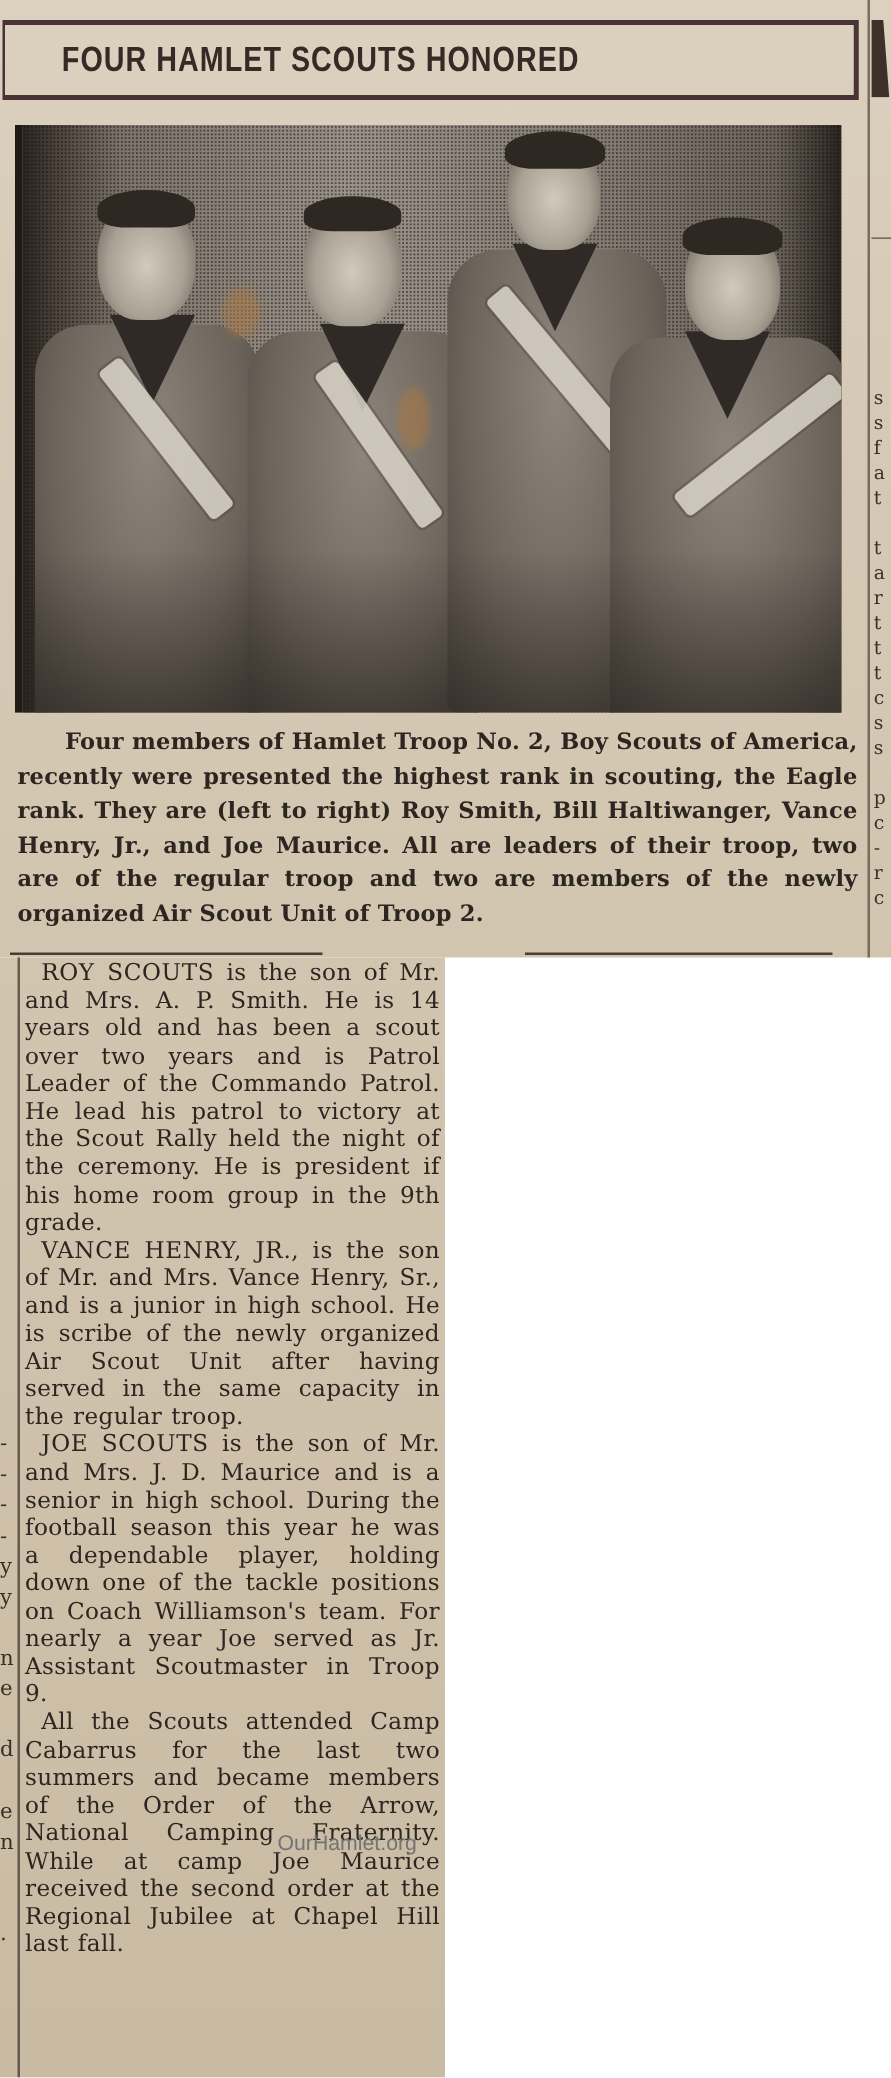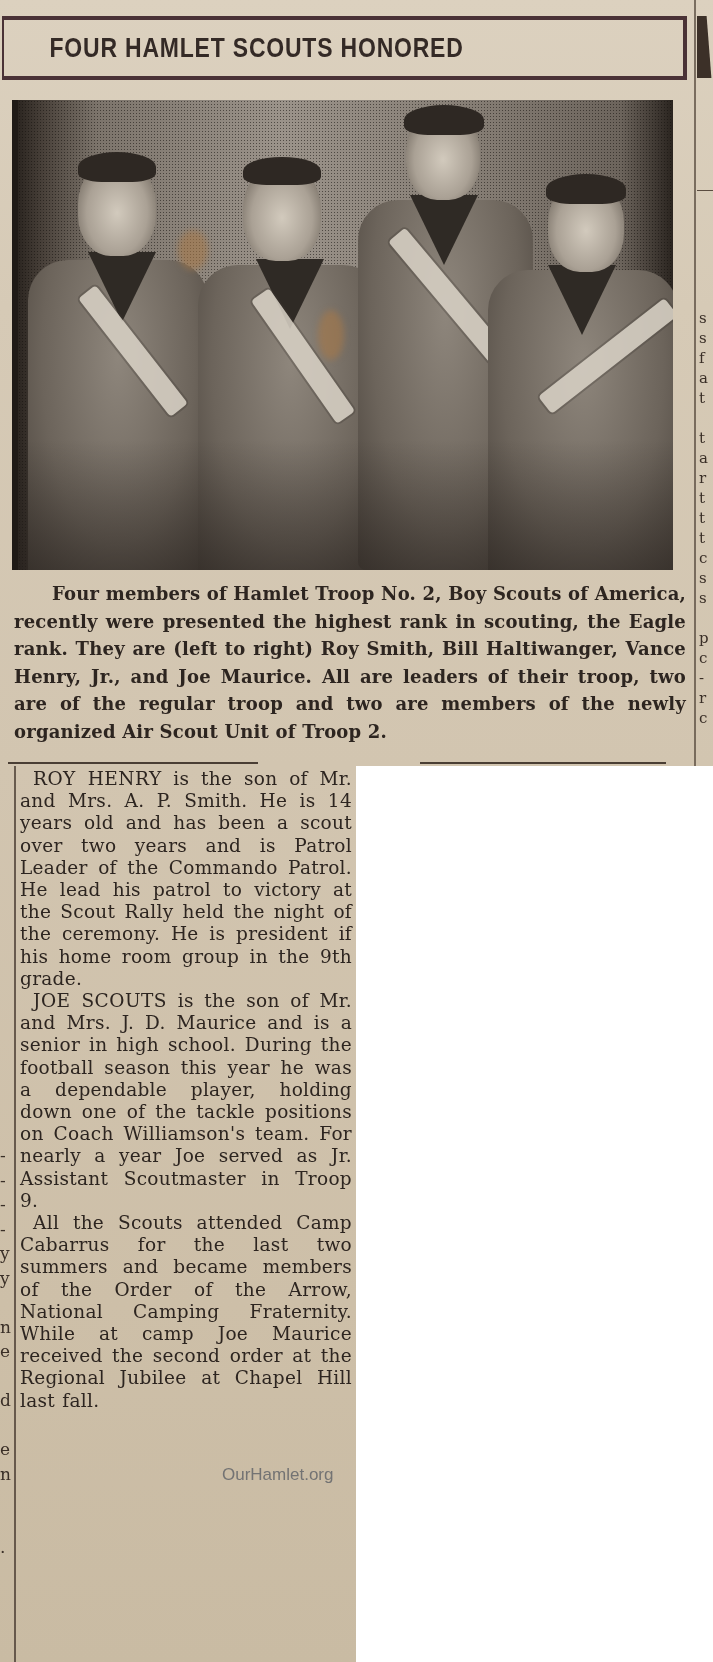--- a/index.html
+++ b/index.html
@@ -197,18 +197,19 @@
     <span>d</span>
     <span></span>
     <span>e</span>
     <span>n</span>
     <span></span>
     <span></span>
     <span>.</span>
   </div>
 
 <div class="body-col">
-  <p><span class="lead">ROY HENRY</span><span> is the son of Mr. and Mrs. A. P. Smith. He is 14 years old and has been a scout over two years and is Patrol Leader of the Commando Patrol. He lead his patrol to victory at the Scout Rally held the night of the ceremony. He is president if his home room group in the 9th grade.</span></p>
+  <p><span class="lead">ROY SCOUTS</span><span> is the son of Mr. and Mrs. A. P. Smith. He is 14 years old and has been a scout over two years and is Patrol Leader of the Commando Patrol. He lead his patrol to victory at the Scout Rally held the night of the ceremony. He is president if his home room group in the 9th grade.</span></p>
+  <p><span class="lead">VANCE HENRY, JR.,</span><span> is the son of Mr. and Mrs. Vance Henry, Sr., and is a junior in high school. He is scribe of the newly organized Air Scout Unit after having served in the same capacity in the regular troop.</span></p>
   <p><span class="lead">JOE SCOUTS</span><span> is the son of Mr. and Mrs. J. D. Maurice and is a senior in high school. During the football season this year he was a dependable player, holding down one of the tackle positions on Coach Williamson's team. For nearly a year Joe served as Jr. Assistant Scoutmaster in Troop 9.</span></p>
   <p><span class="lead"></span><span>All the Scouts attended Camp Cabarrus for the last two summers and became members of the Order of the Arrow, National Camping Fraternity. While at camp Joe Maurice received the second order at the Regional Jubilee at Chapel Hill last fall.</span></p>
 </div>
 
 <div class="watermark">OurHamlet.org</div>
 
 </body></html>

